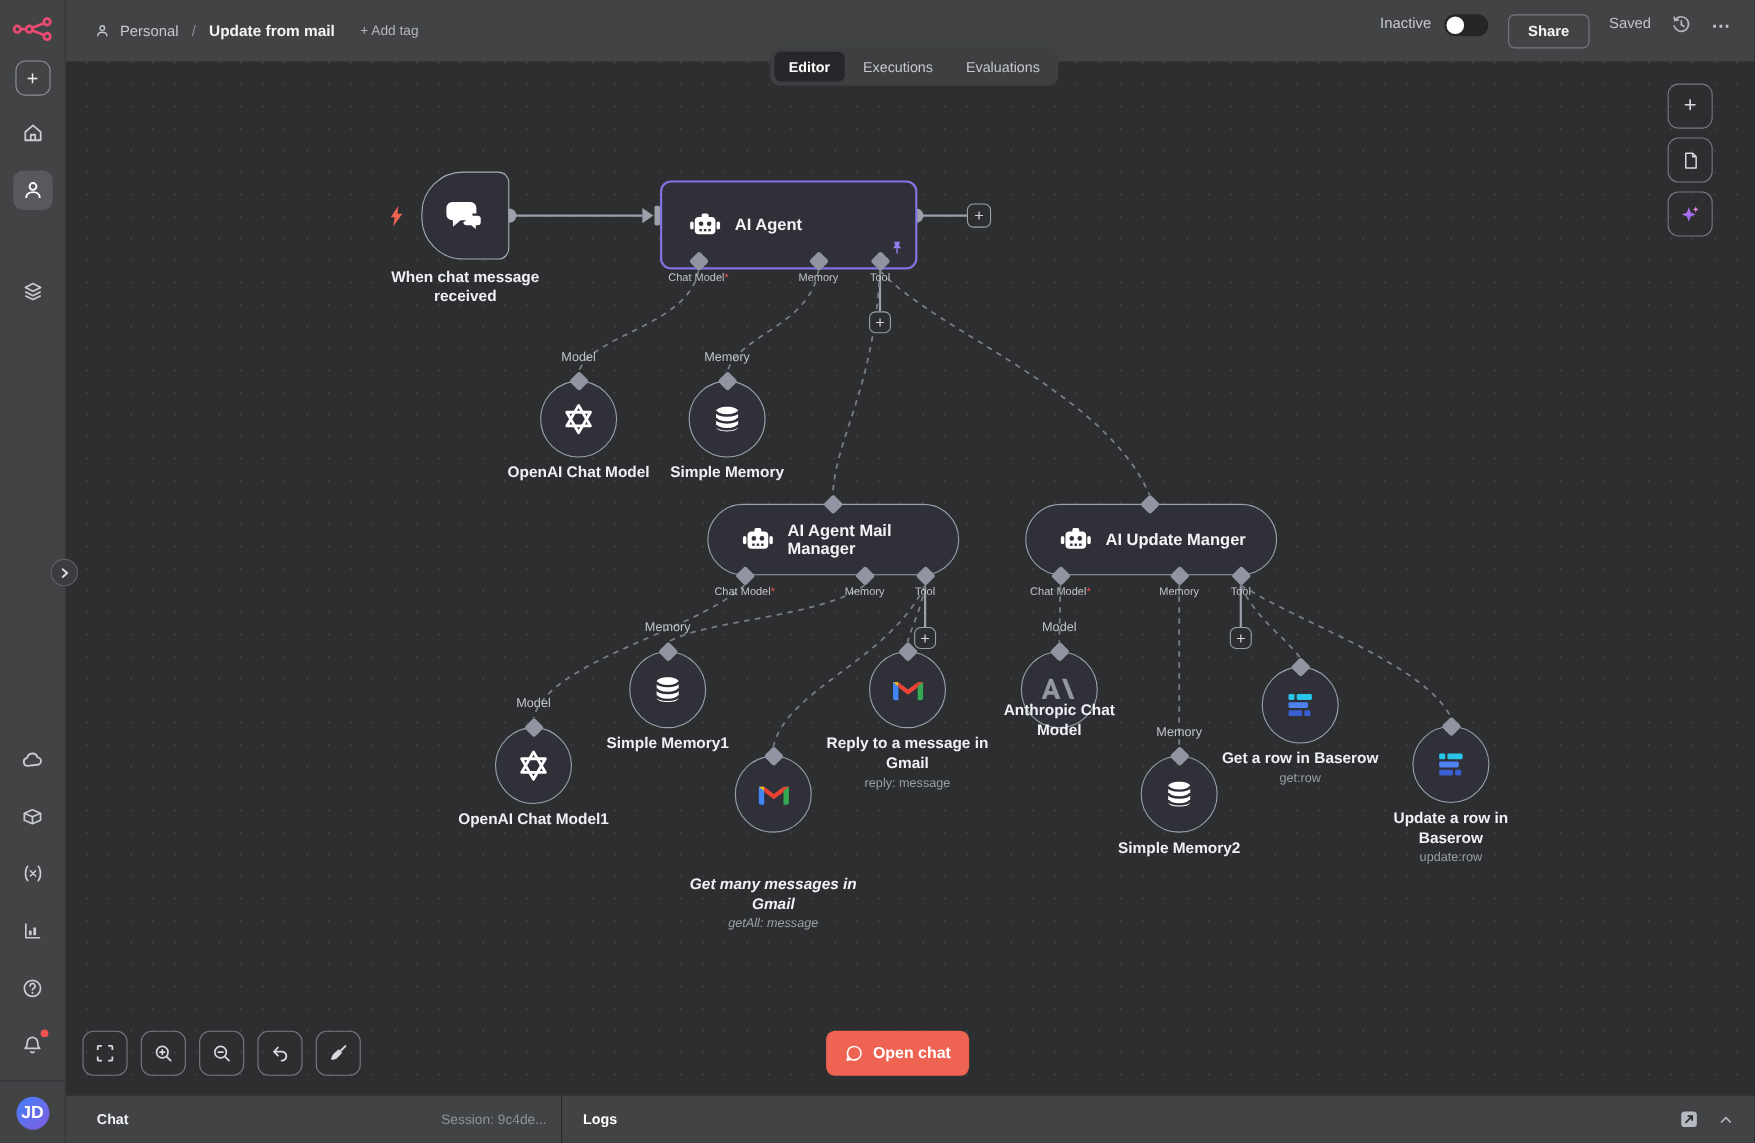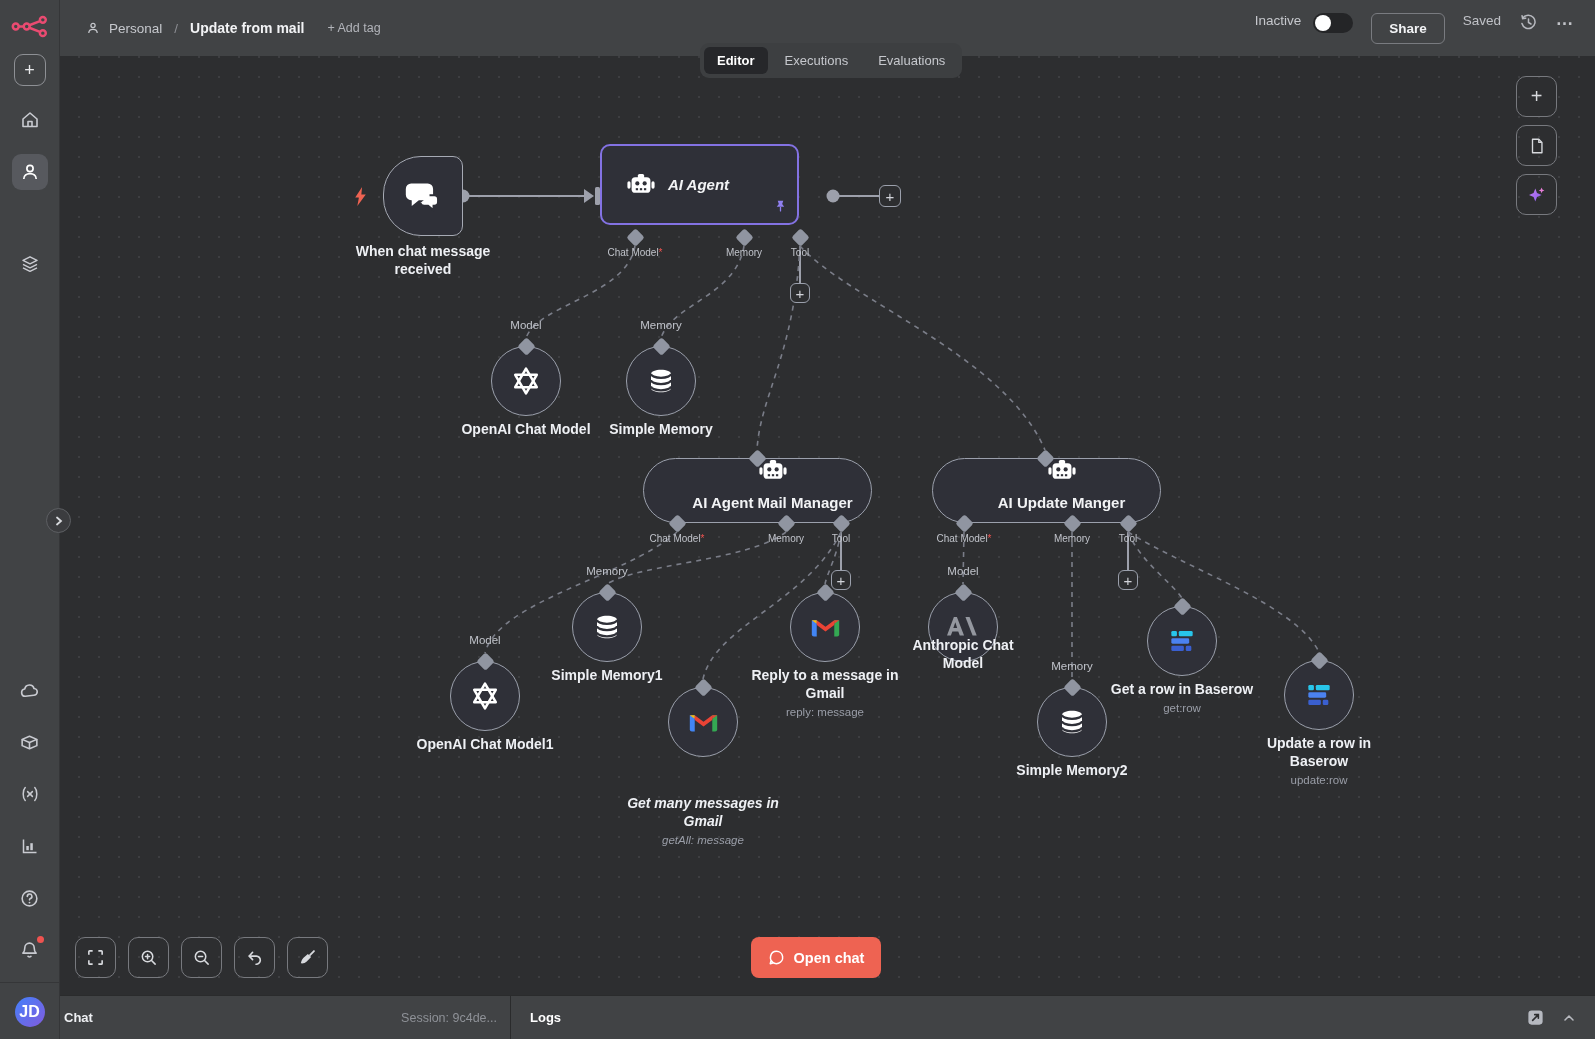--- a/index.html
+++ b/index.html
@@ -50,21 +50,21 @@
   .tab.active { background:#26272a; color:#fff; font-weight:700; }
 
   
   #canvas { position:absolute; left:60px; top:56px; width:1535px; height:939px; background:#2d2e30; z-index:1;
     background-image:radial-gradient(circle,#3d3e41 1.1px,transparent 1.3px); background-size:20px 20px; background-position:9px 11px; }
   #wires { position:absolute; left:0; top:0; z-index:1; }
 
   .node-agent { position:absolute; background:#2f3038; border:1.7px solid #9ba0ac; border-radius:10px; z-index:3;
     display:flex; align-items:center; padding-left:24px; gap:12px; }
   .node-agent.selected { border:2px solid #8372e3; }
-  .node-agent.pill { border-radius:33px; padding-left:30px;flex-direction:column; }
+  .node-agent.pill { border-radius:33px; padding-left:30px; }
   .agent-title { font-size:15px; font-weight:700; color:#f2f3f5; }
   .node-pin { position:absolute; right:10px; bottom:6px; }
 
   .node-trigger { position:absolute; background:#2f3038; border:1.7px solid #a6aab4; border-radius:38px 10px 10px 38px;
     z-index:3; display:flex; align-items:center; justify-content:center; }
   .trigger-bolt { position:absolute; z-index:3; }
 
   .node-circle { position:absolute; width:70px; height:70px; border-radius:50%; background:#2f3038;
     border:1.7px solid #9ba0ac; z-index:3; display:flex; align-items:center; justify-content:center; }
 
@@ -87,21 +87,21 @@
     color:#d8dade; display:flex; align-items:center; justify-content:center; }
   #open-chat { position:absolute; left:691px; top:881px; width:130px; height:41px; background:#ee6352; border:none;
     border-radius:8px; color:#fff; font-weight:700; font-size:14.5px; display:flex; align-items:center;
     justify-content:center; gap:9px; z-index:10; font-family:"Liberation Sans",sans-serif; }
   #side-tools { position:absolute; left:1516px; top:76px; display:flex; flex-direction:column; gap:8px; z-index:10; }
   .collapse-btn { position:absolute; left:46px; top:508px; width:25px; height:25px; border-radius:50%;
     background:#3b3c3f; border:1px solid #5d5f63; color:#d8dade; display:flex; align-items:center;
     justify-content:center; font-size:12px; z-index:30; }
 
   
-  .bb-chat { margin-left:4px; font-size:13px; font-weight:700; color:#eef0f3; }
+  .bb-chat { margin-left:28px; font-size:13px; font-weight:700; color:#eef0f3; }
   .bb-session { position:absolute; left:0; width:437px; text-align:right; font-size:12.5px; color:#8e9197; }
   .bb-div { position:absolute; left:450px; top:0; height:44px; border-left:1px solid #2a2b2c; }
   .bb-logs { position:absolute; left:470px; font-size:13px; font-weight:700; color:#ffffff; }
   .bb-right { position:absolute; right:18px; display:flex; align-items:center; gap:16px; color:#b7b9bf; }
 </style>
 </head>
 <body>
 
 <div id="app">
 
@@ -303,21 +303,21 @@
           <svg viewBox="0 0 30 27" width="36" height="32">
             <path d="M5 3h14a4.5 4.5 0 0 1 4.5 4.5v5A4.5 4.5 0 0 1 19 17h-7.5l-6 5v-5H5A4.5 4.5 0 0 1 .5 12.5v-5A4.5 4.5 0 0 1 5 3z" fill="#fff"></path>
             <path d="M20.5 12.8h4a3.2 3.2 0 0 1 3.2 3.2v2.6a3.2 3.2 0 0 1-3.2 3.2h-.6v3.7l-4.6-3.7h-3.4a3.2 3.2 0 0 1-3.1-2.4" fill="#fff" stroke="#2f3038" stroke-width="1.7"></path>
           </svg>
         </span>
       </div>
       <div class="trigger-bolt" style="left: 294px; top: 131px;"><svg viewBox="0 0 12 18" width="13" height="19">
           <path d="M7.5 0L1 10h3.5L3 18 11 7H6.8z" fill="#ee6352"></path>
         </svg></div>
       <div class="node-name" style="left: 268px; top: 186px; width: 190px;">When chat message received</div>
-      <div class="node-agent selected" style="left: 540px; top: 88px; width: 199px; height: 81px; font-style: italic;">
+      <div class="node-agent selected" style="left: 540px; top: 108px; width: 234px; height: 81px;">
         <span style="display: flex;">
           <svg viewBox="0 0 28 22" width="30" height="23">
             <rect x="5" y="4" width="18" height="15" rx="3.5" fill="#fff"></rect>
             <rect x="11" y="1" width="6" height="5" rx="1.5" fill="#fff"></rect>
             <rect x="1" y="8" width="3" height="7" rx="1.5" fill="#fff"></rect>
             <rect x="24" y="8" width="3" height="7" rx="1.5" fill="#fff"></rect>
             <circle cx="10.5" cy="10" r="2" fill="#2f3038"></circle>
             <circle cx="17.5" cy="10" r="2" fill="#2f3038"></circle>
             <rect x="9" y="14.5" width="2.2" height="2" fill="#2f3038"></rect>
             <rect x="12.9" y="14.5" width="2.2" height="2" fill="#2f3038"></rect>

